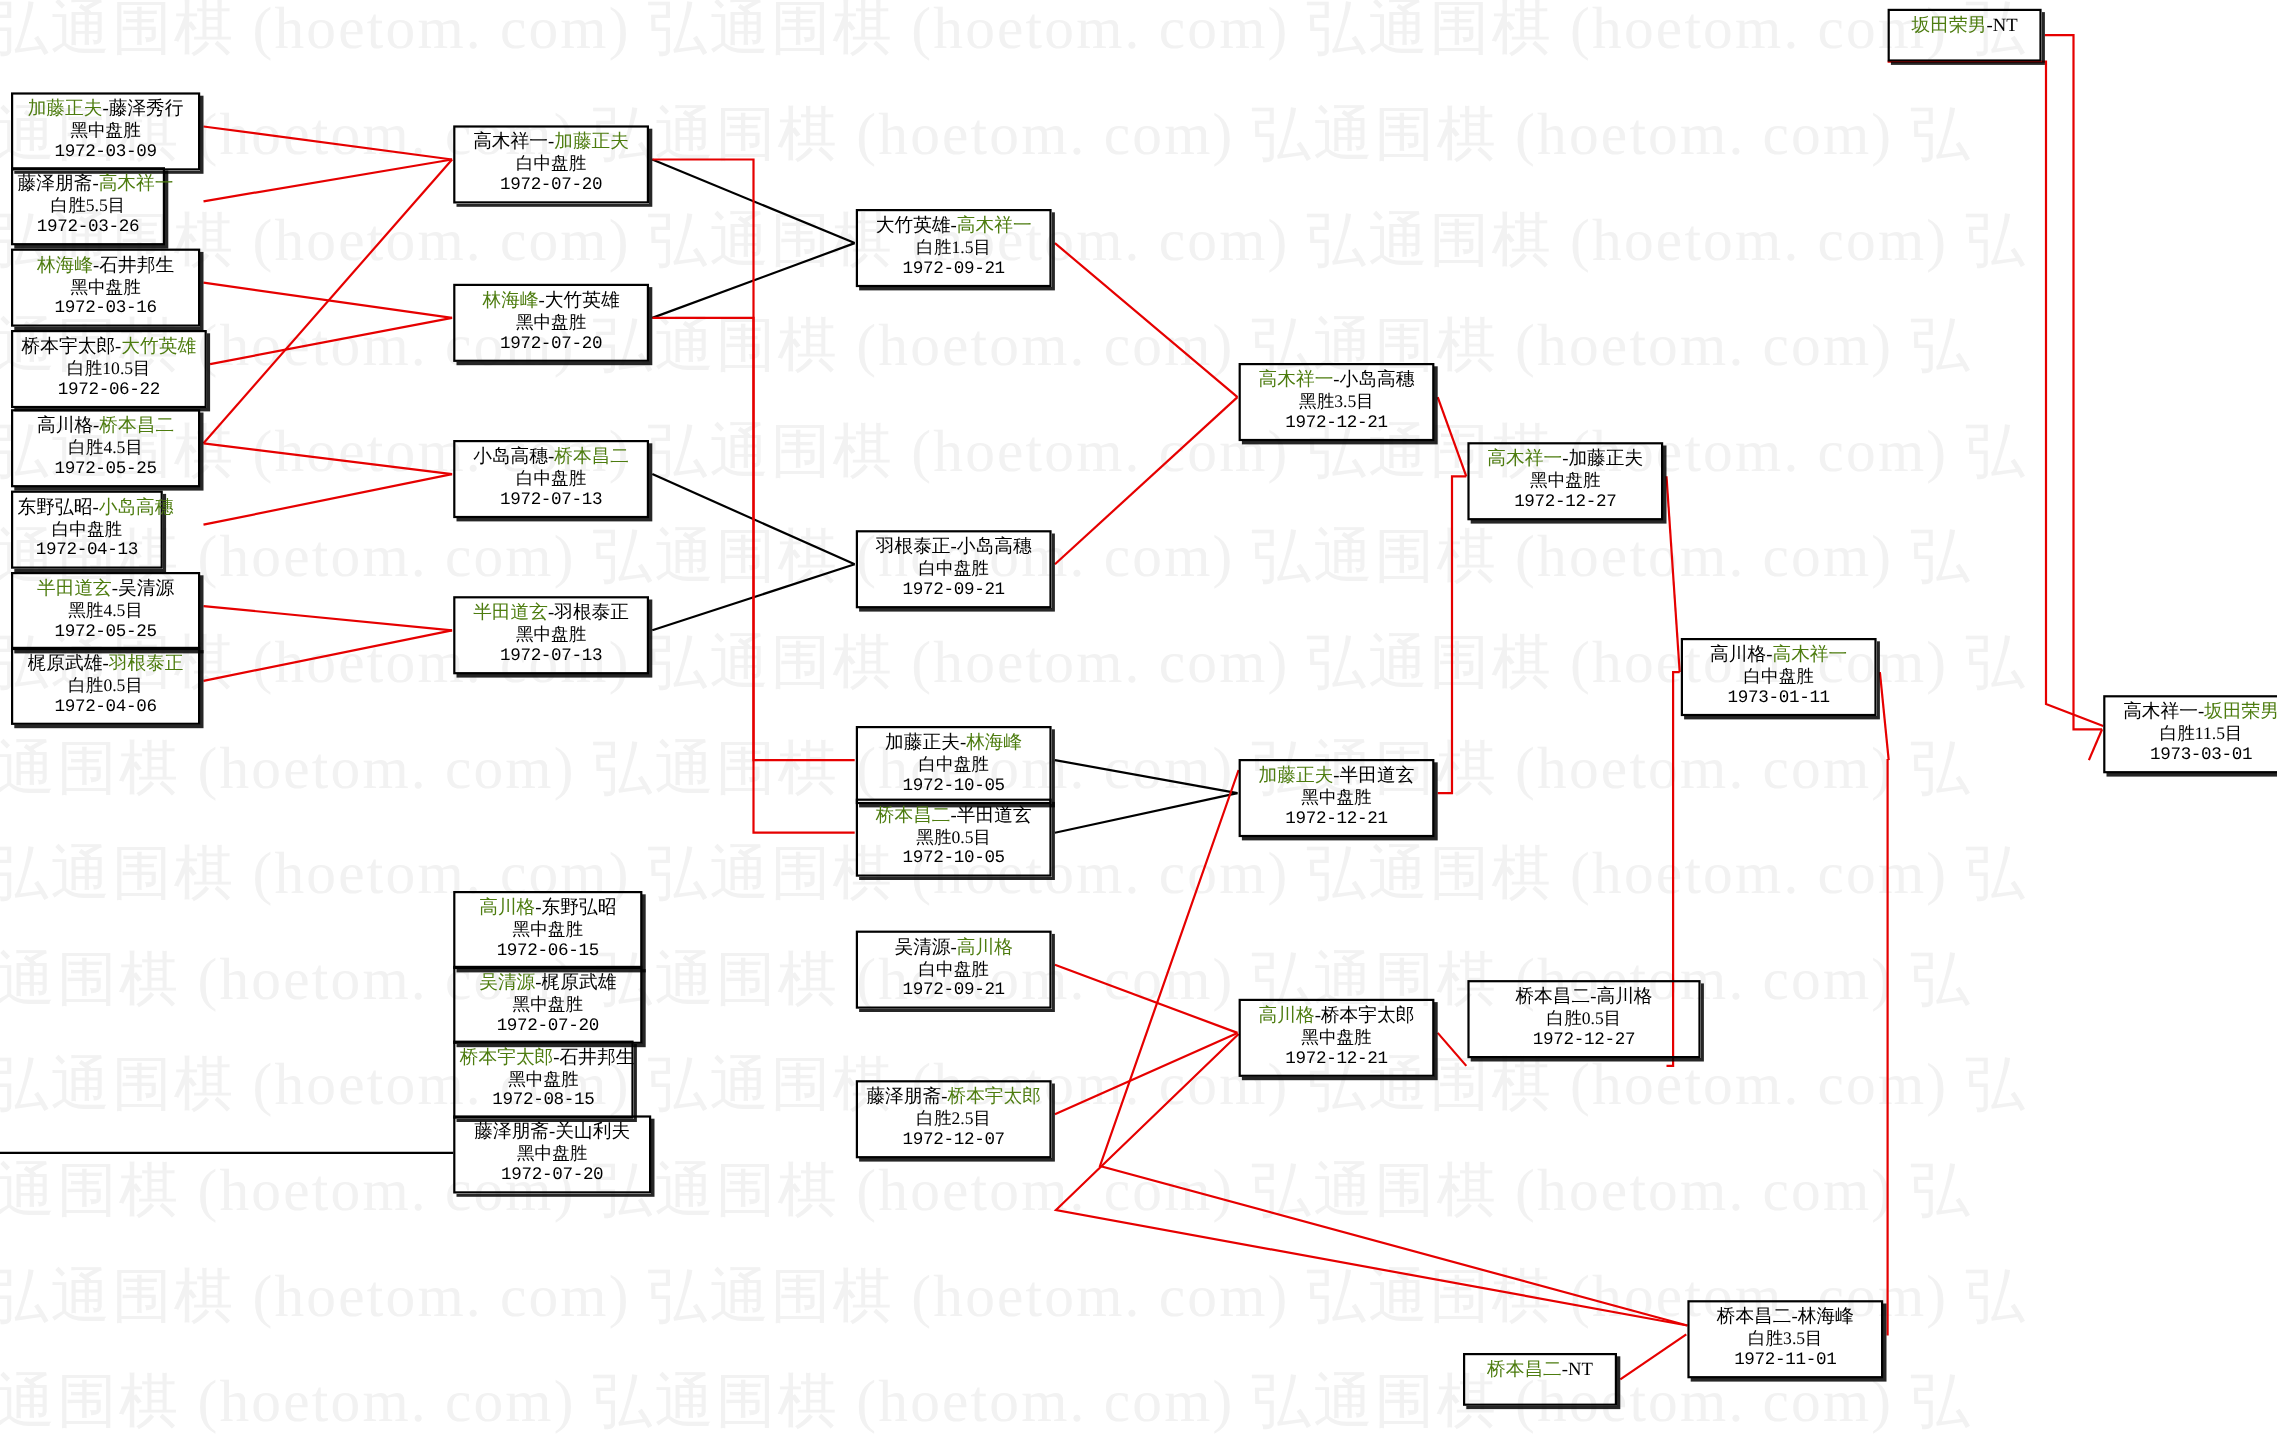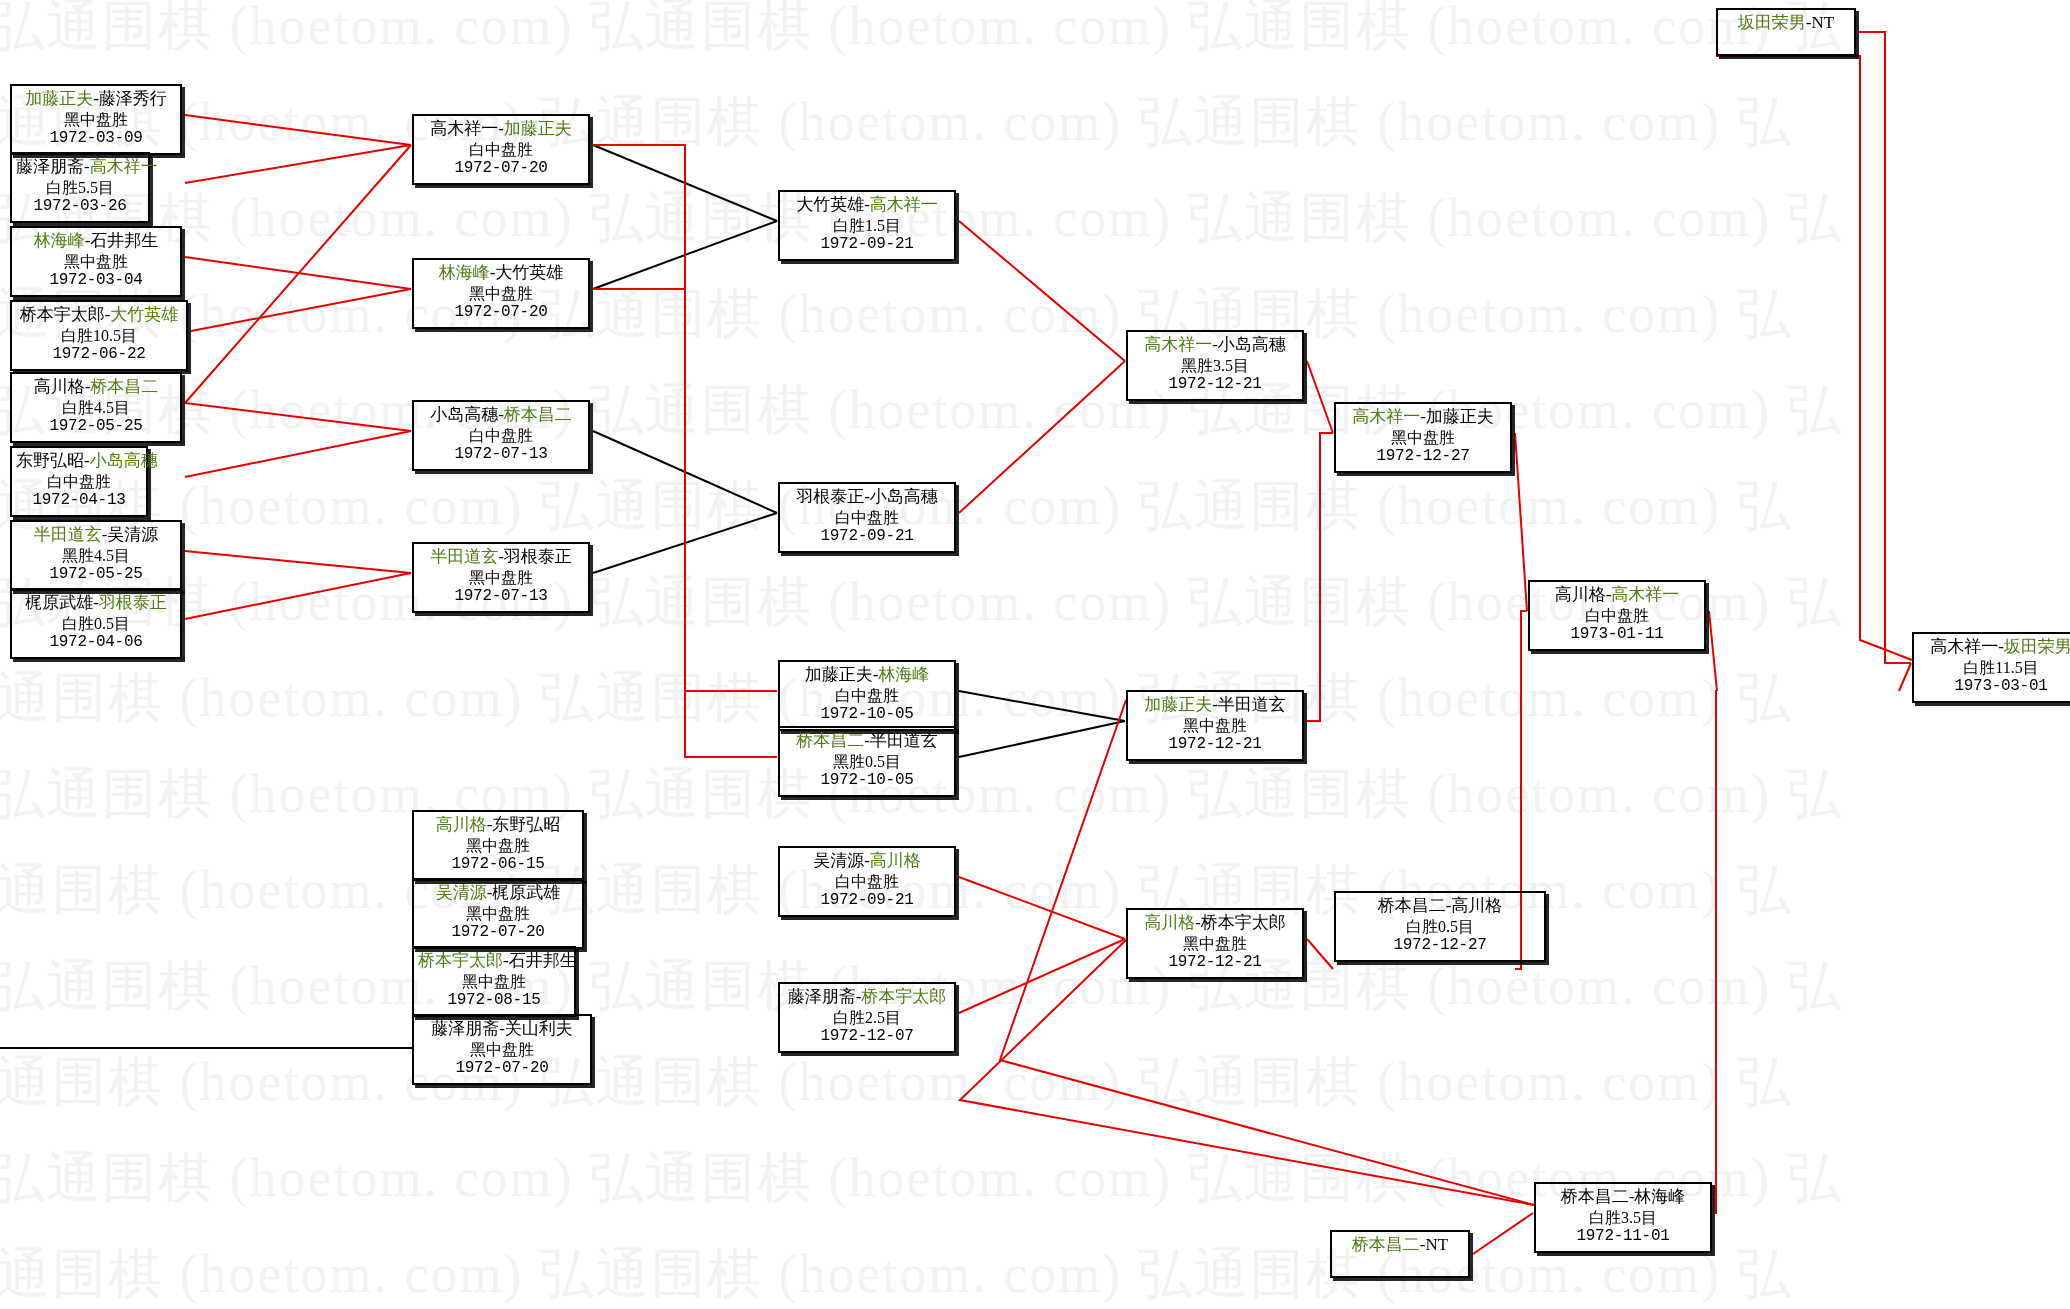--- a/index.html
+++ b/index.html
@@ -149,21 +149,21 @@
       <span class="ln date">1972-03-09</span>
     </div>
     <div class="game-node" style="left: 10px; top: 152px; width: 140px; min-height: 62px; border-color: rgb(0, 0, 0);">
       <span class="ln players"><span class="p-lose">藤泽朋斋</span><span class="p-sep">-</span><span class="p-win">高木祥一</span></span>
       <span class="ln meta">白胜5.5目</span>
       <span class="ln date">1972-03-26</span>
     </div>
     <div class="game-node" style="left: 10px; top: 226px; width: 172px; min-height: 62px; border-color: rgb(0, 0, 0);">
       <span class="ln players"><span class="p-win">林海峰</span><span class="p-sep">-</span><span class="p-lose">石井邦生</span></span>
       <span class="ln meta">黑中盘胜</span>
-      <span class="ln date">1972-03-04</span>
+      <span class="ln date">1972-03-16</span>
     </div>
     <div class="game-node" style="left: 10px; top: 300px; width: 178px; min-height: 62px; border-color: rgb(0, 0, 0);">
       <span class="ln players"><span class="p-lose">桥本宇太郎</span><span class="p-sep">-</span><span class="p-win">大竹英雄</span></span>
       <span class="ln meta">白胜10.5目</span>
       <span class="ln date">1972-06-22</span>
     </div>
     <div class="game-node" style="left: 10px; top: 372px; width: 172px; min-height: 62px; border-color: rgb(0, 0, 0);">
       <span class="ln players"><span class="p-lose">高川格</span><span class="p-sep">-</span><span class="p-win">桥本昌二</span></span>
       <span class="ln meta">白胜4.5目</span>
       <span class="ln date">1972-05-25</span>

